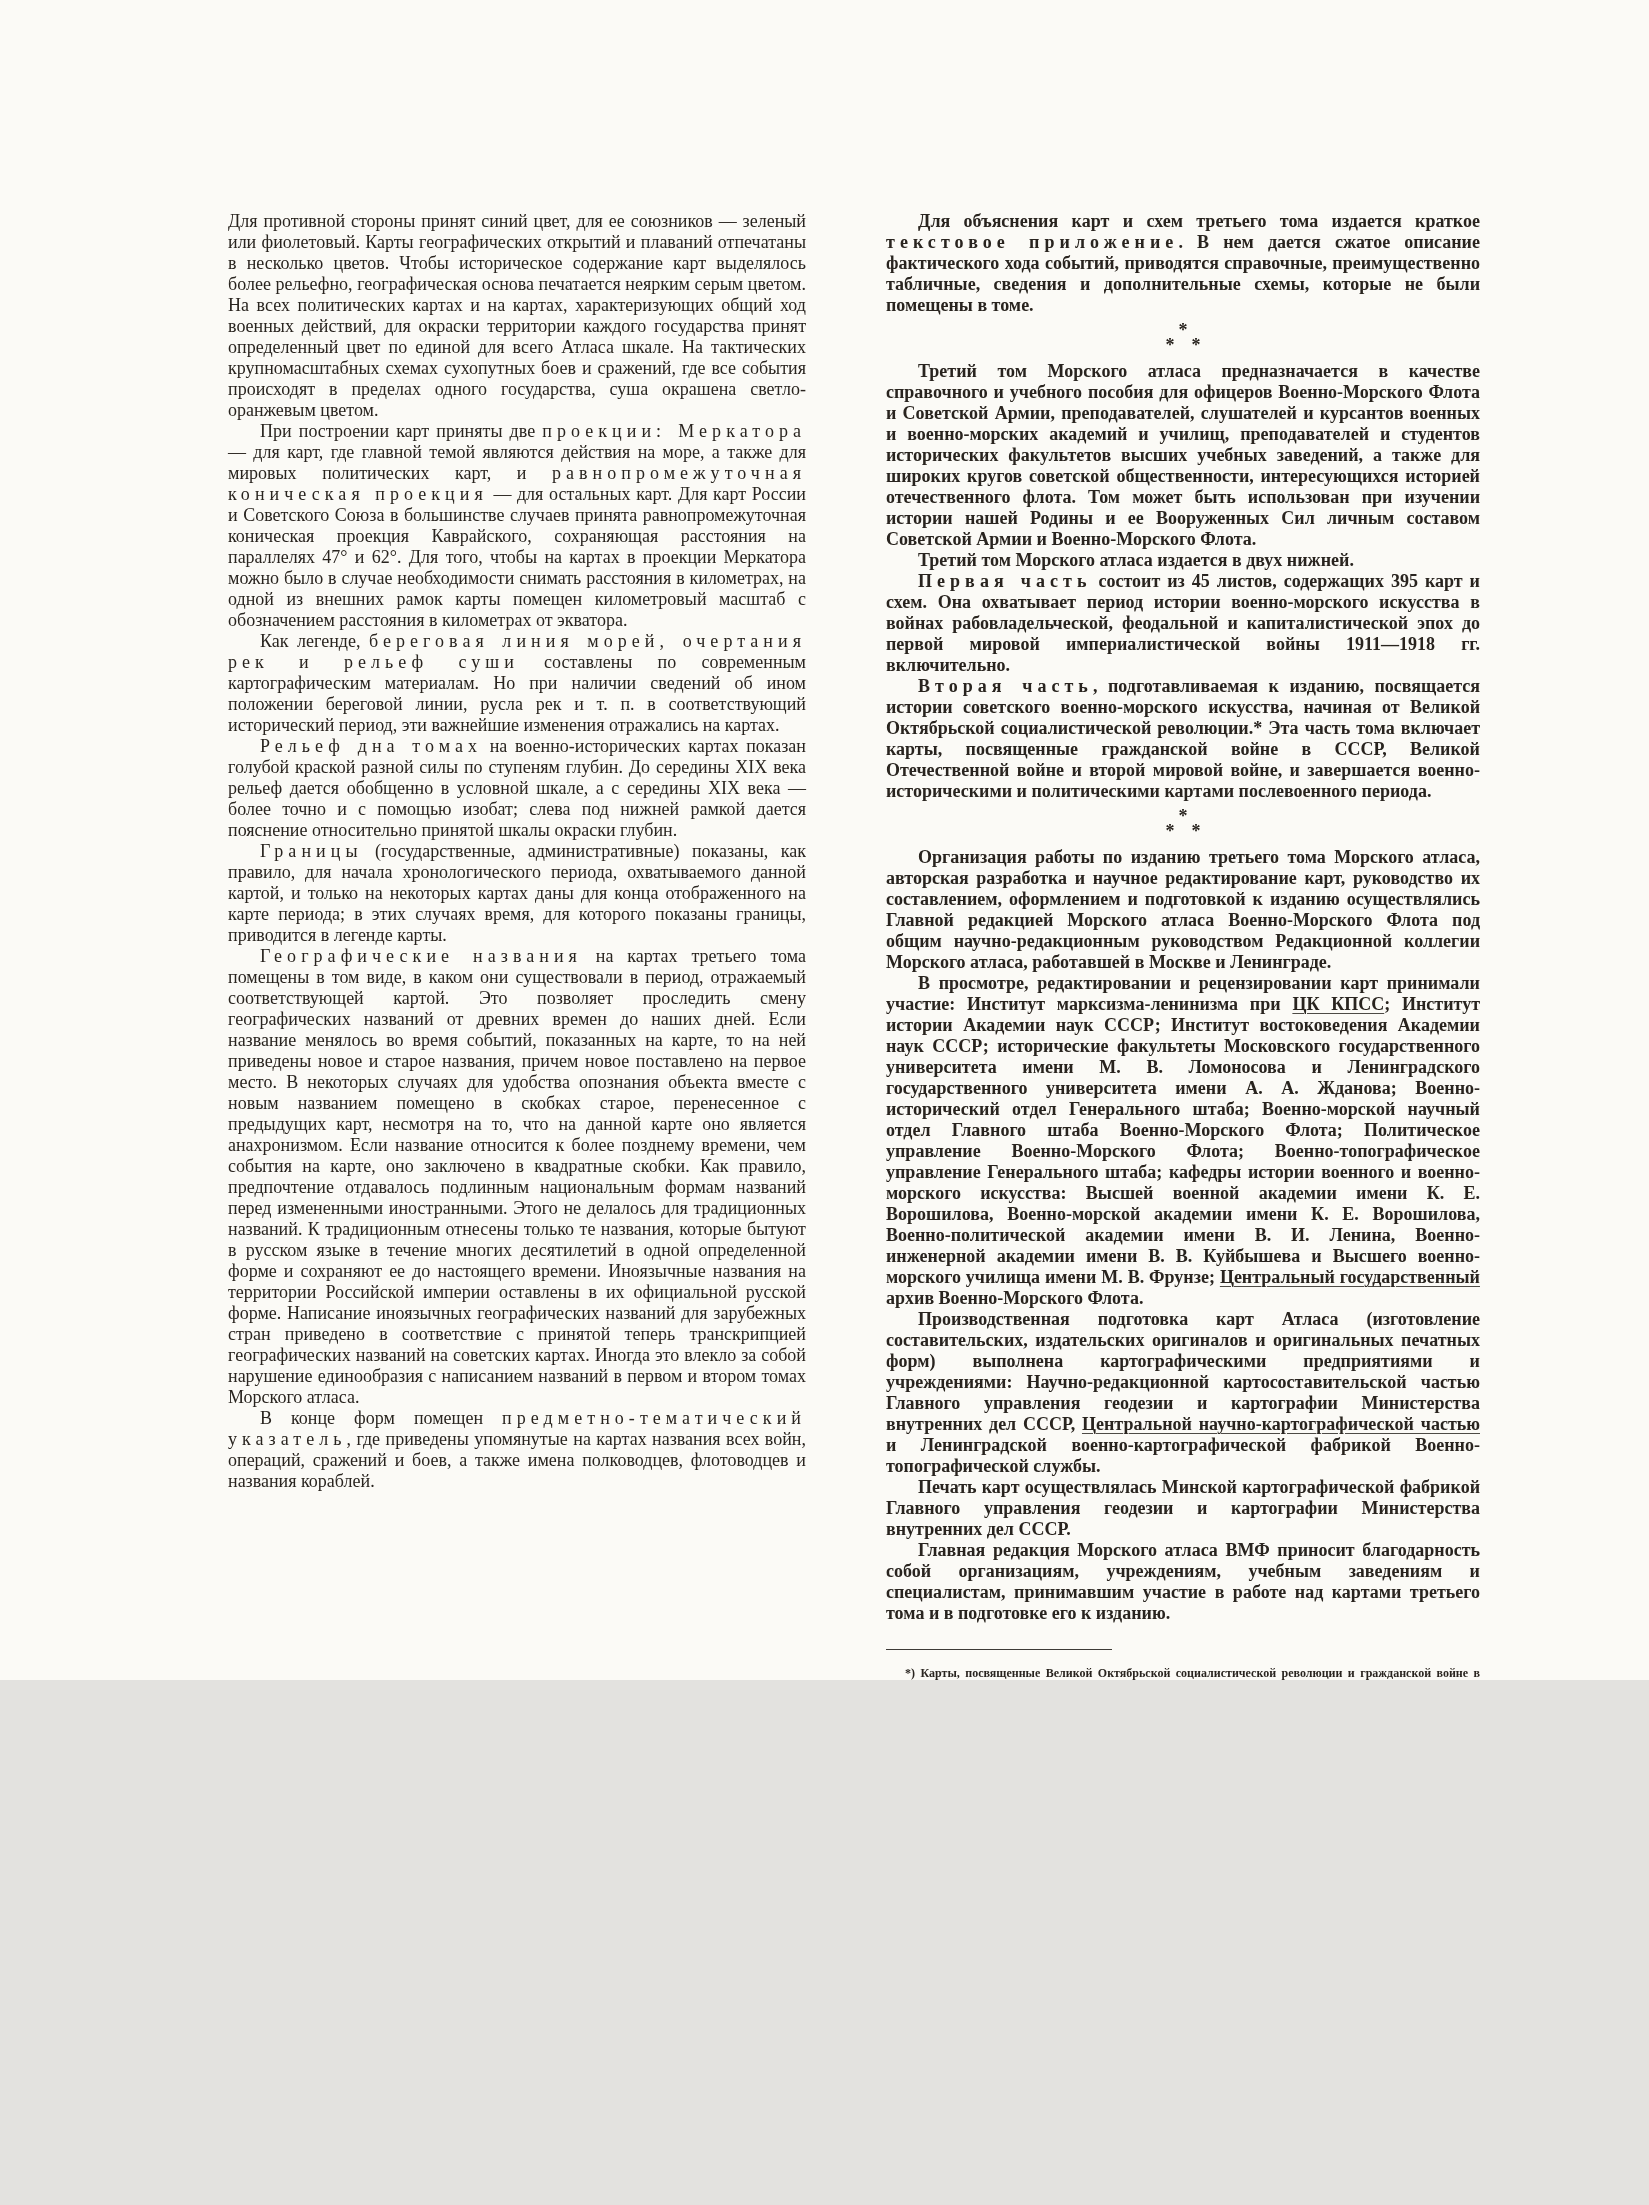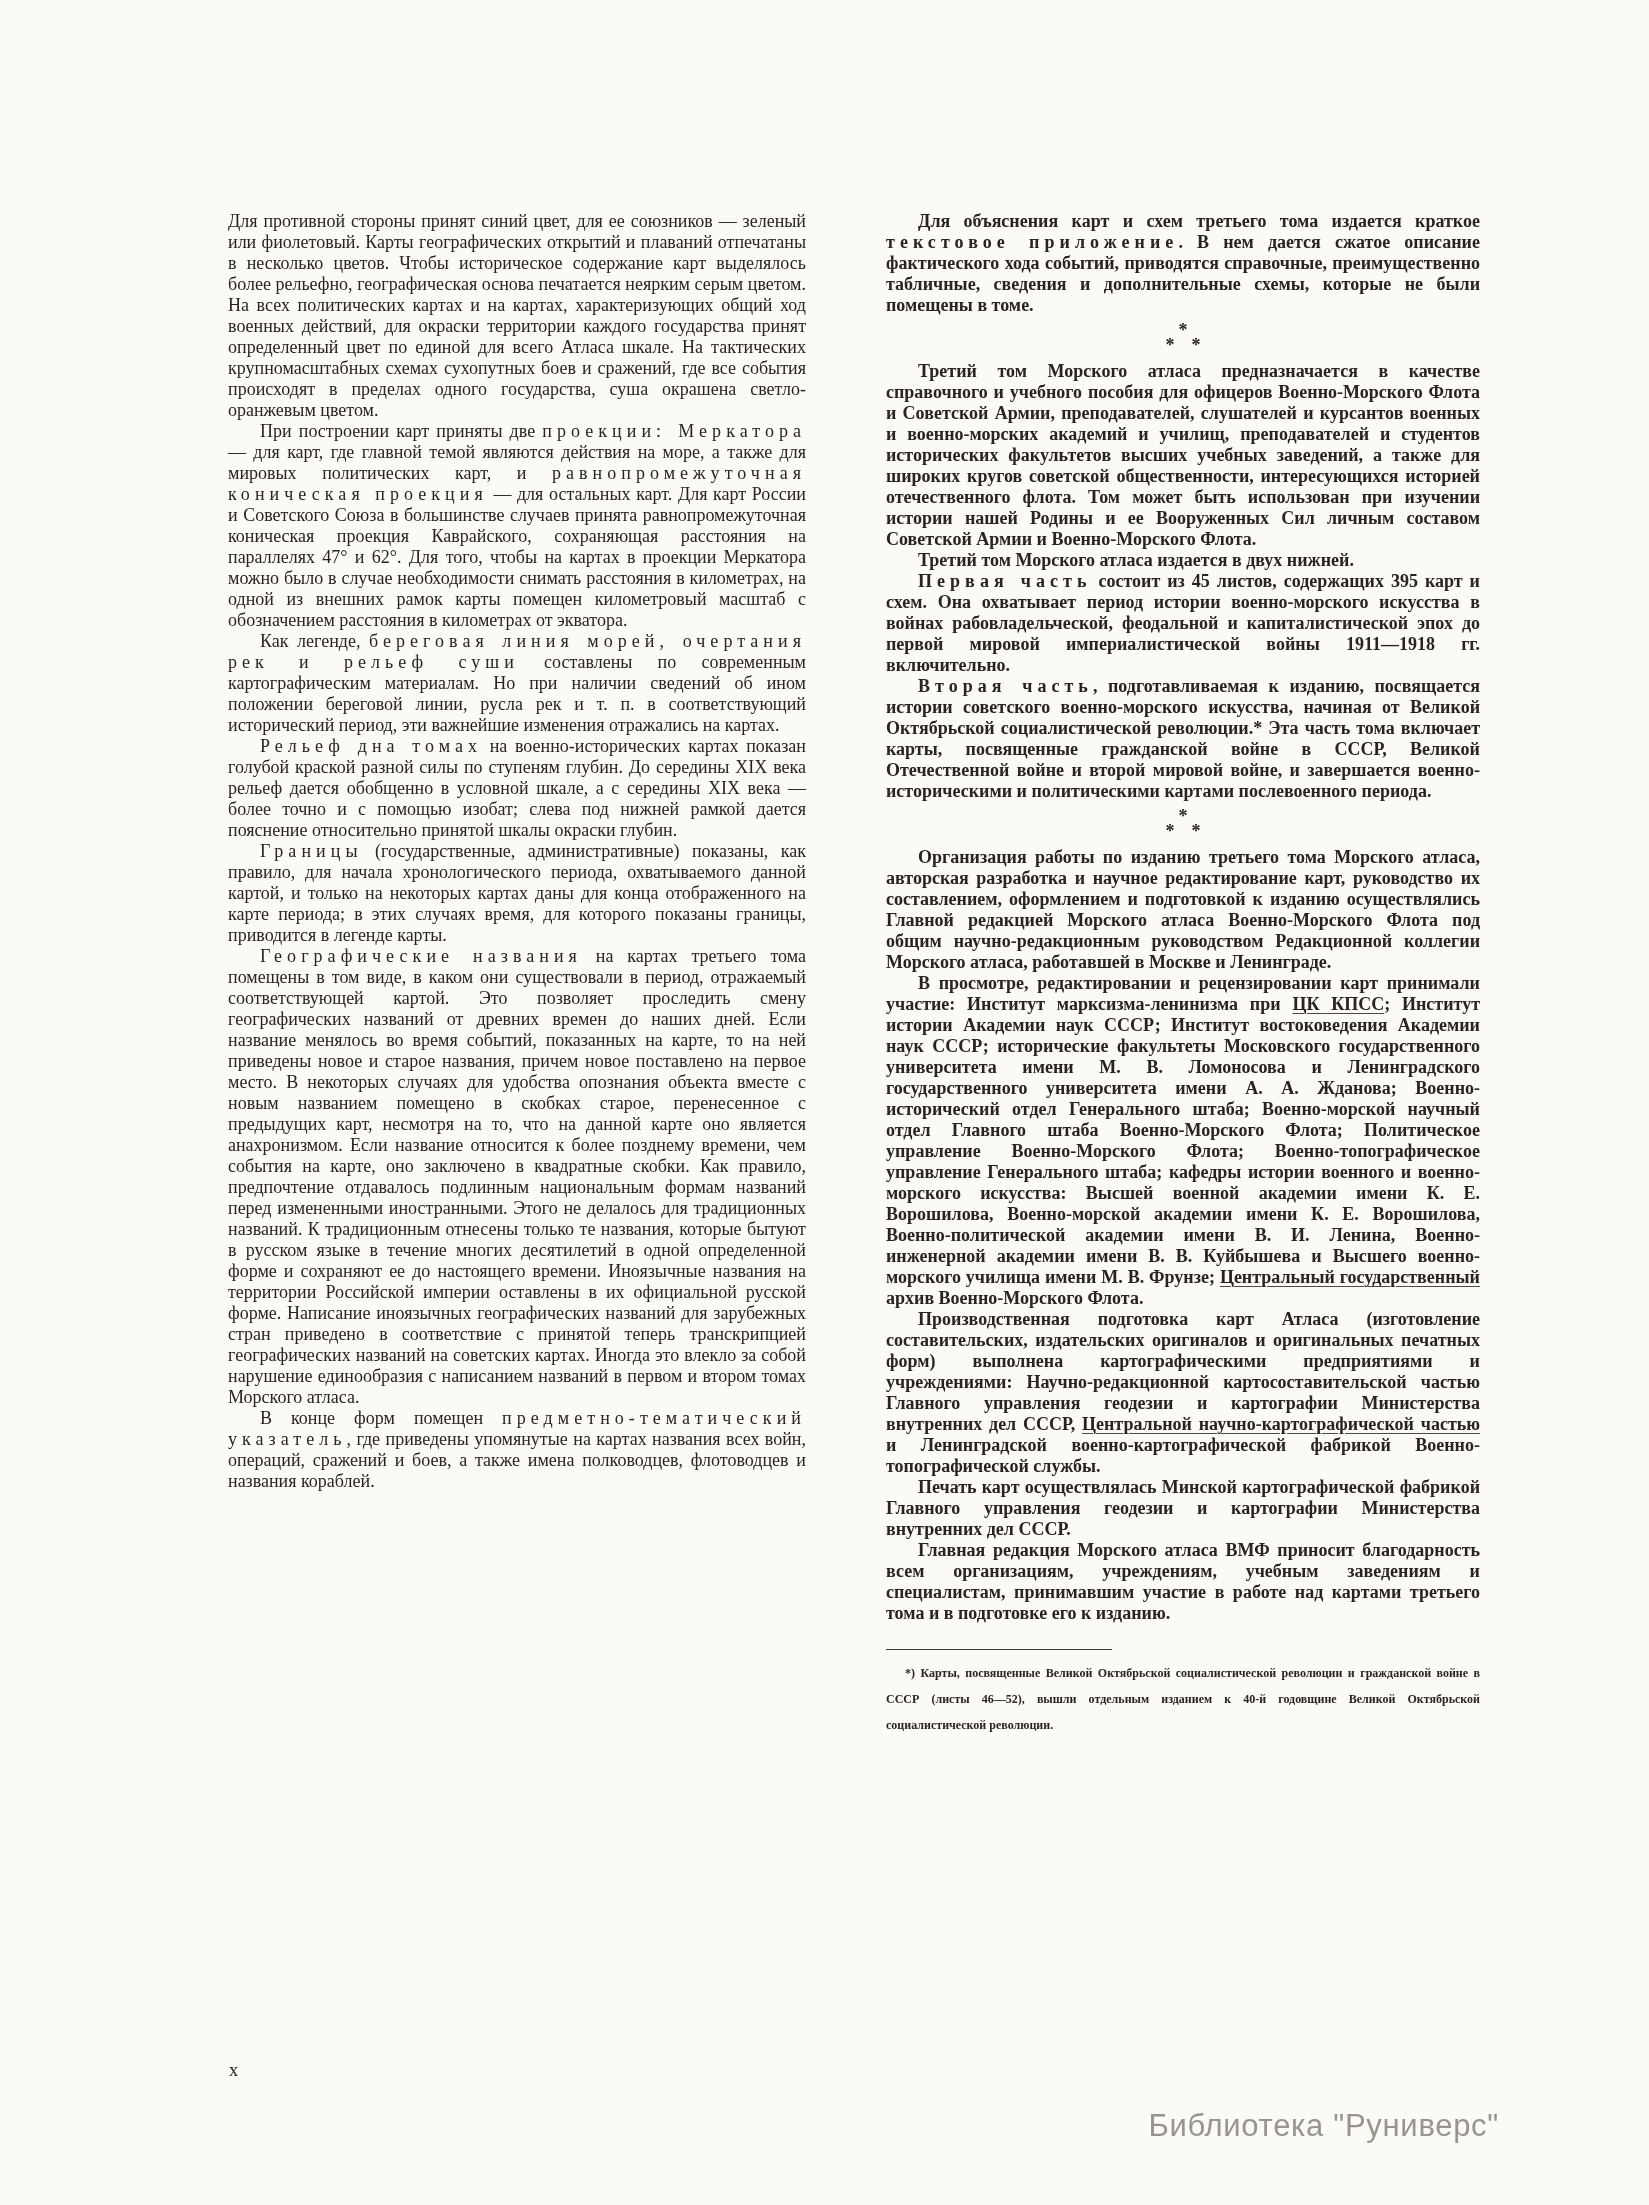--- a/index.html
+++ b/index.html
@@ -4,21 +4,21 @@
 <style>
   * { box-sizing: border-box; }
   html, body { margin: 0; padding: 0; }
   body {
     background: #e3e2df;
     font-family: "Liberation Serif", "DejaVu Serif", serif;
   }
   .page {
     position: relative;
     width: 1649px;
-    height: 2205px;
+    height: 1680px;
     margin: 0 auto;
     background: #fbfaf6;
     color: #29241f;
     overflow: hidden;
   }
   .columns {
     position: absolute;
     top: 211px;
     left: 228px;
     display: flex;
@@ -106,21 +106,21 @@
           <p class="para"><span class="sp">Первая часть</span><span> состоит из 45 листов, содержащих 395 карт и схем. Она охватывает период истории военно-морского искусства в войнах рабовладельческой, феодальной и капиталистической эпох до первой мировой империалистической войны 1911—1918 гг. включительно.</span></p>
           <p class="para"><span class="sp">Вторая часть</span><span>, подготавливаемая к изданию, посвящается истории советского военно-морского искусства, начиная от Великой Октябрьской социалистической революции.* Эта часть тома включает карты, посвященные гражданской войне в СССР, Великой Отечественной войне и второй мировой войне, и завершается военно-историческими и политическими картами послевоенного периода.</span></p>
           <div class="sep">
             <div>*</div>
             <div>* *</div>
           </div>
           <p class="para"><span>Организация работы по изданию третьего тома Морского атласа, авторская разработка и научное редактирование карт, руководство их составлением, оформлением и подготовкой к изданию осуществлялись Главной редакцией Морского атласа Военно-Морского Флота под общим научно-редакционным руководством Редакционной коллегии Морского атласа, работавшей в Москве и Ленинграде.</span></p>
           <p class="para"><span>В просмотре, редактировании и рецензировании карт принимали участие: Институт марксизма-ленинизма при </span><span class="u">ЦК КПСС</span><span>; Институт истории Академии наук СССР; Институт востоковедения Академии наук СССР; исторические факультеты Московского государственного университета имени М. В. Ломоносова и Ленинградского государственного университета имени А. А. Жданова; Военно-исторический отдел Генерального штаба; Военно-морской научный отдел Главного штаба Военно-Морского Флота; Политическое управление Военно-Морского Флота; Военно-топографическое управление Генерального штаба; кафедры истории военного и военно-морского искусства: Высшей военной академии имени К. Е. Ворошилова, Военно-морской академии имени К. Е. Ворошилова, Военно-политической академии имени В. И. Ленина, Военно-инженерной академии имени В. В. Куйбышева и Высшего военно-морского училища имени М. В. Фрунзе; </span><span class="u">Центральный государственный</span><span> архив Военно-Морского Флота.</span></p>
           <p class="para"><span>Производственная подготовка карт Атласа (изготовление составительских, издательских оригиналов и оригинальных печатных форм) выполнена картографическими предприятиями и учреждениями: Научно-редакционной картосоставительской частью Главного управления геодезии и картографии Министерства внутренних дел СССР, </span><span class="u">Центральной научно-картографической частью</span><span> и Ленинградской военно-картографической фабрикой Военно-топографической службы.</span></p>
           <p class="para"><span>Печать карт осуществлялась Минской картографической фабрикой Главного управления геодезии и картографии Министерства внутренних дел СССР.</span></p>
-          <p class="para"><span>Главная редакция Морского атласа ВМФ приносит благодарность всем организациям, учреждениям, учебным заведениям и специалистам, принимавшим участие в работе над картами третьего тома и в подготовке его к изданию.</span></p>
+          <p class="para"><span>Главная редакция Морского атласа ВМФ приносит благодарность собой организациям, учреждениям, учебным заведениям и специалистам, принимавшим участие в работе над картами третьего тома и в подготовке его к изданию.</span></p>
         </div>
       <div class="footnote">
         <div class="footnote-rule"></div>
         <div class="footnote-text">*) Карты, посвященные Великой Октябрьской социалистической революции и гражданской войне в СССР (листы 46—52), вышли отдельным изданием к 40-й годовщине Великой Октябрьской социалистической революции.</div>
       </div>
     </div>
   </div>
 
   <div class="pageno">x</div>
 

